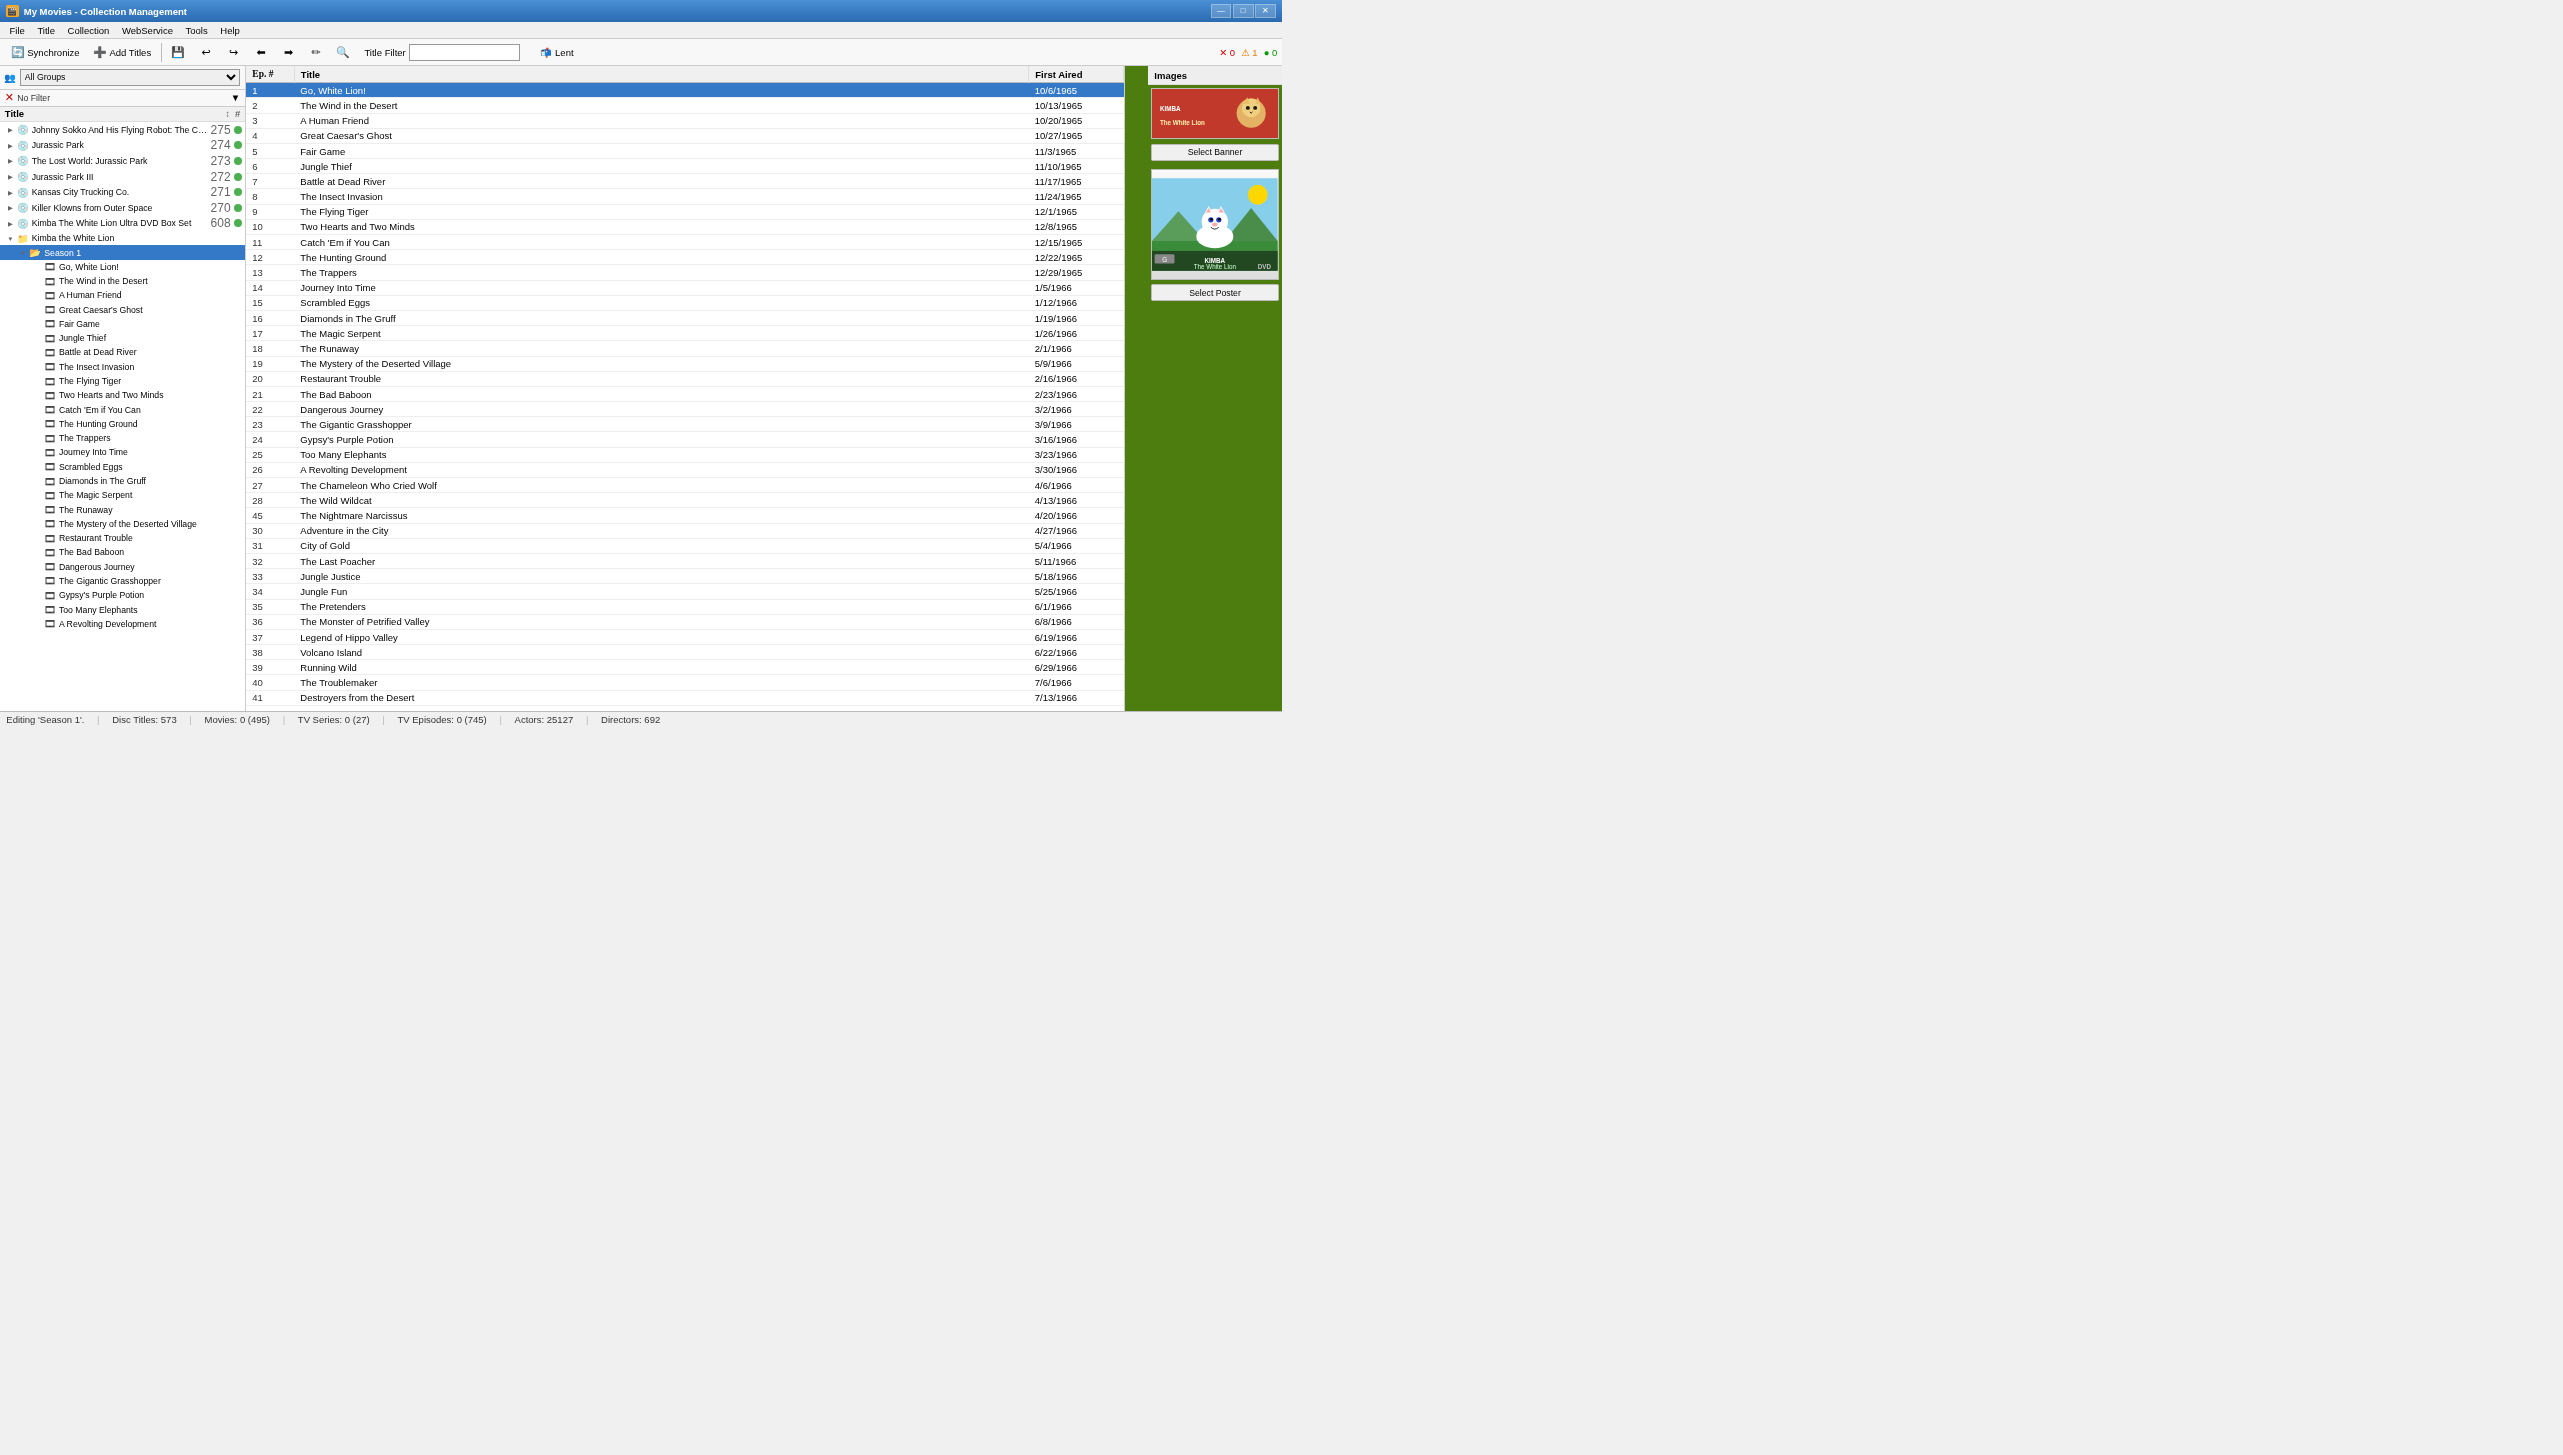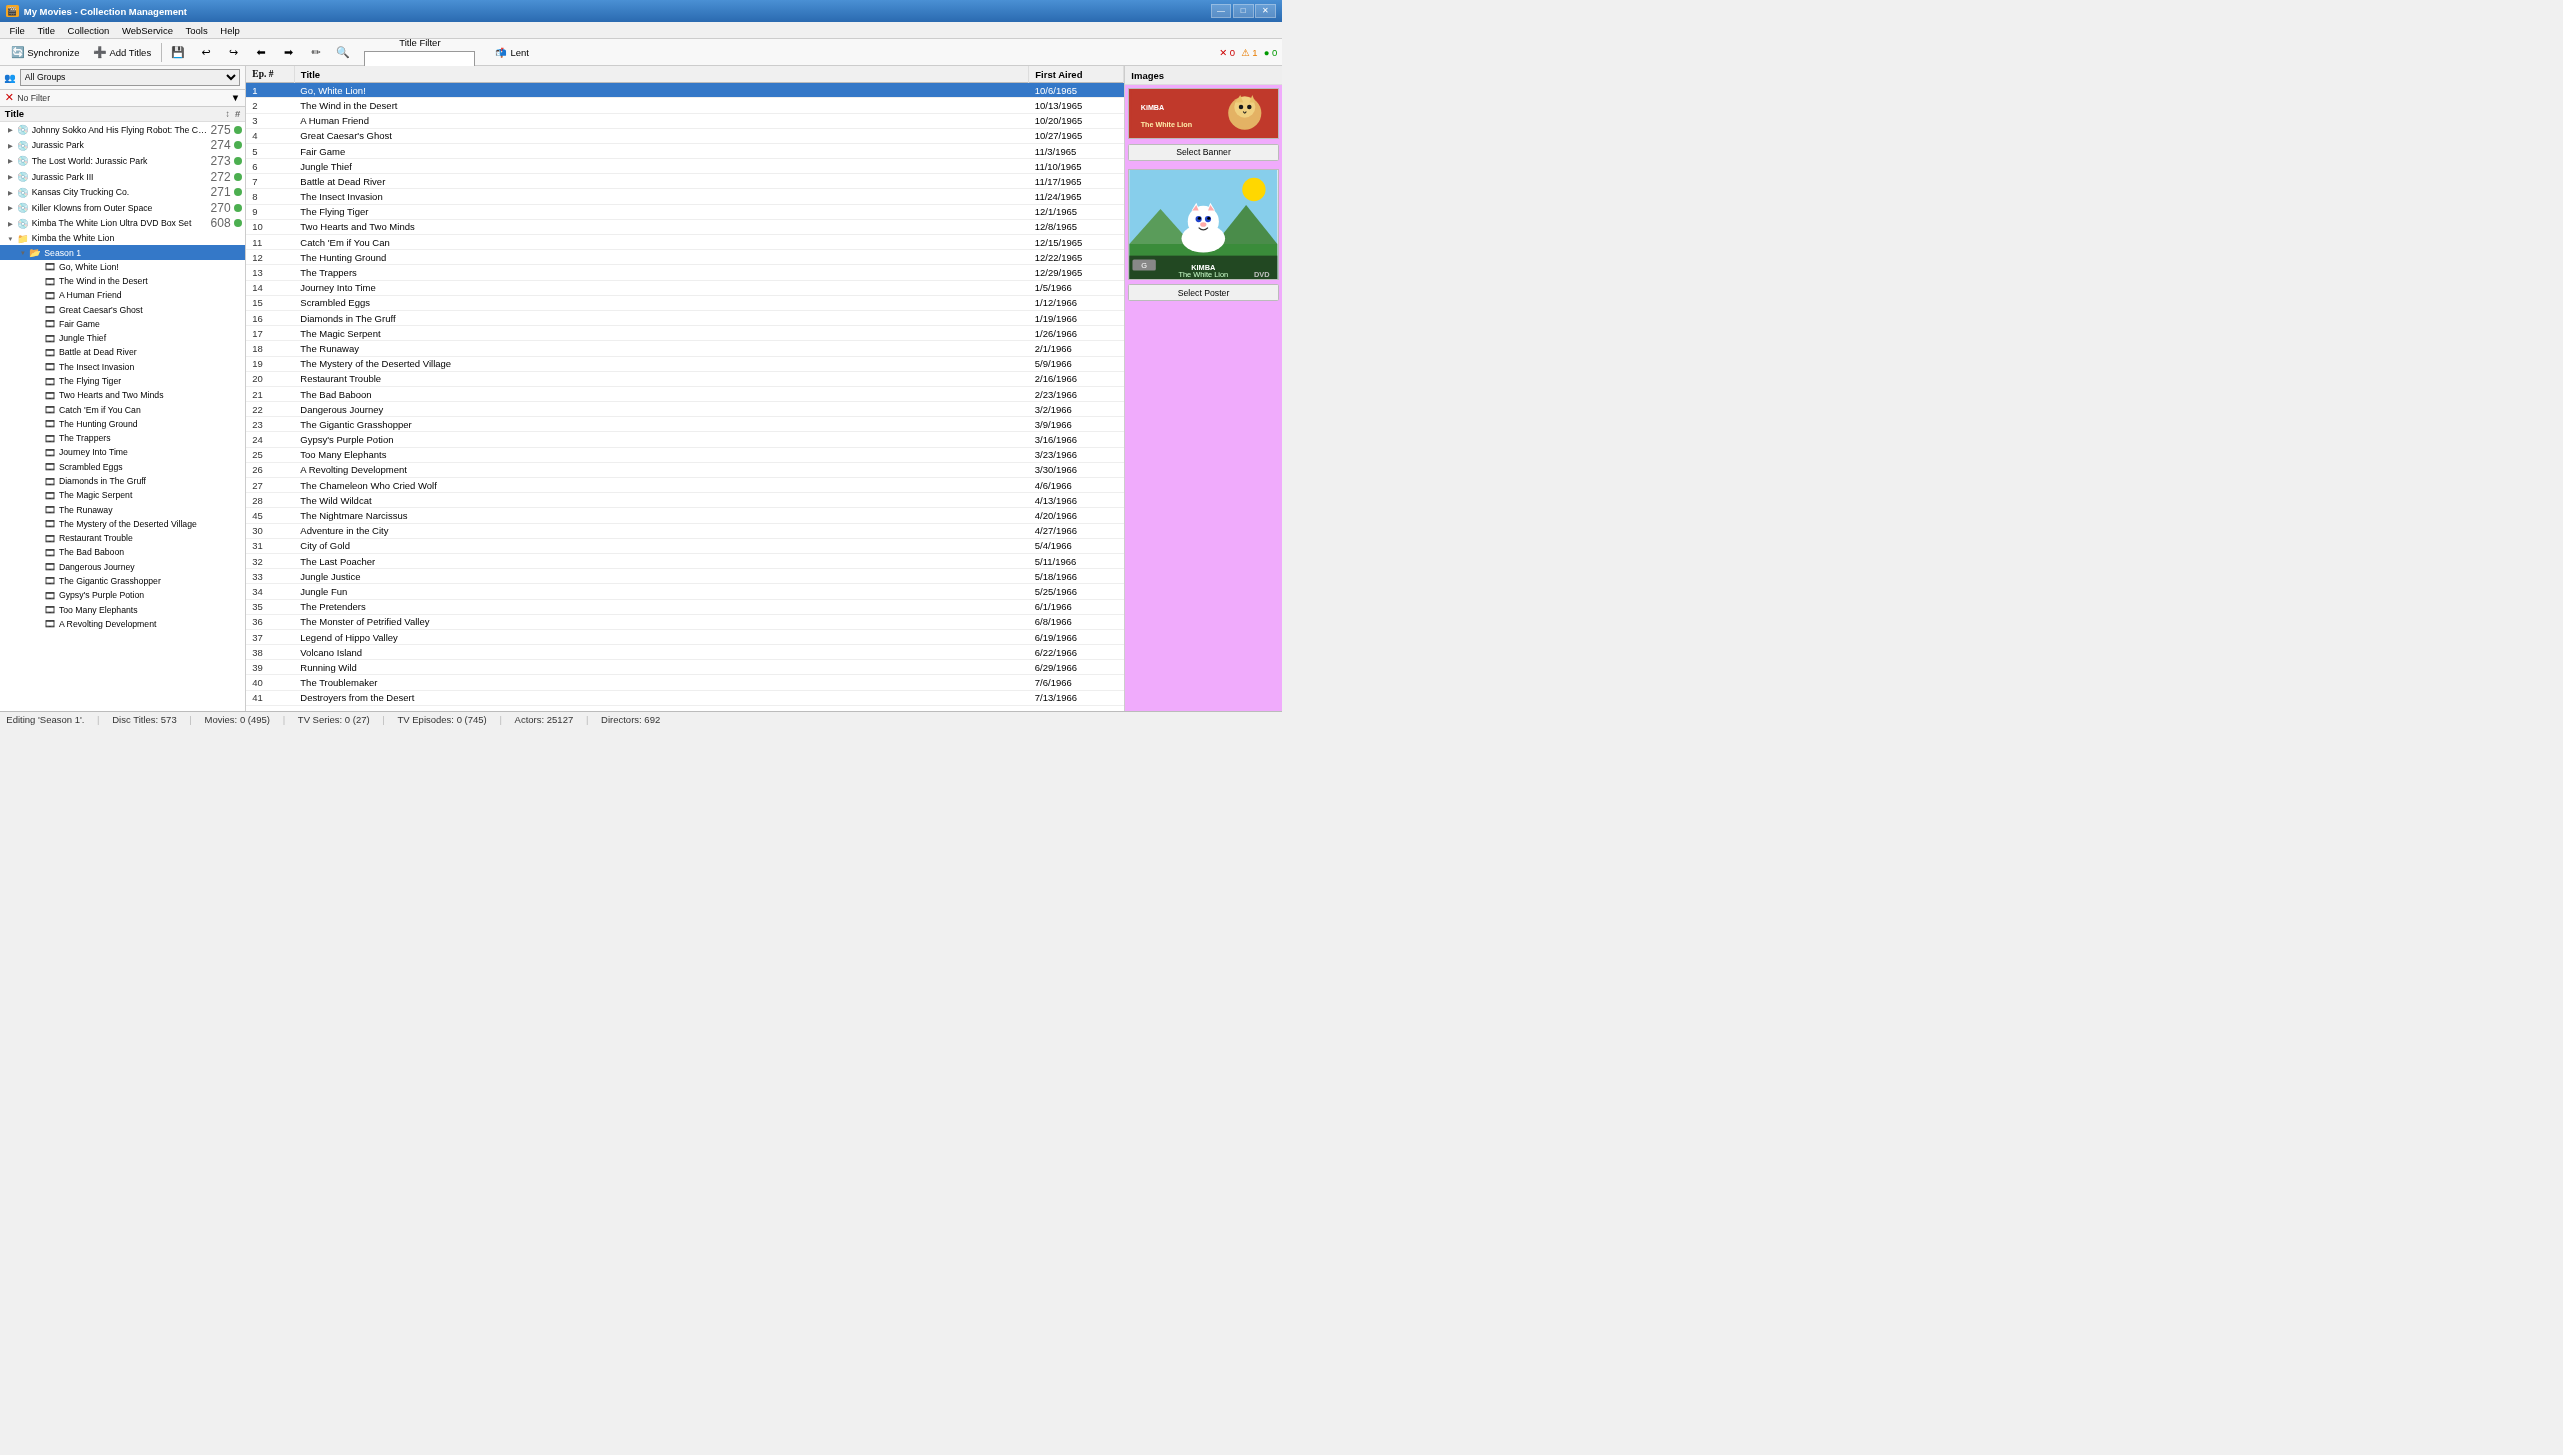--- a/index.html
+++ b/index.html
@@ -58,21 +58,20 @@
       background: transparent;
       white-space: nowrap;
     }
     .toolbar-icon { width: 14.3px; height: 14.3px; display: flex; align-items: center; justify-content: center; font-size: 11px; }
     .toolbar-sep { width: 0.8px; background: #bbb; height: 19px; margin: 0 2.4px; }
     .filter-box {
       display: flex;
       align-items: center;
       gap: 3.2px;
       margin-left: 6.3px;
-      flex-direction: column;
     }
     .filter-input {
       width: 111px;
       height: 17.4px;
       border: 0.8px solid #999;
       padding: 1.6px 3.2px;
       font-size: 8.7px;
     }
     .lent-btn {
       display: flex;
@@ -217,25 +216,26 @@
       border-bottom: 0.8px solid #eee;
     }
     .ep-table tr.selected { background: #3478c8; color: white; }
     .ep-table tr.selected td { color: white; }
     .ep-num { color: #333; width: 32px; }
     
     
     .images-panel {
       width: 158px;
       border-left: 0.8px solid #ccc;
-      background: #f0abfc;
+      background: #4d7c0f;
       display: flex;
       flex-direction: column;
       flex-shrink: 0;
       overflow-y: auto;
+      padding-left: 23px;
     }
     .images-panel-title {
       padding: 3.2px 6.3px;
       font-weight: bold;
       font-size: 9.5px;
       border-bottom: 0.8px solid #ddd;
       background: #eee;
     }
     .image-placeholder {
       background: linear-gradient(135deg, #ff6b35 0%, #f7c59f 50%, #2c3e50 100%);

